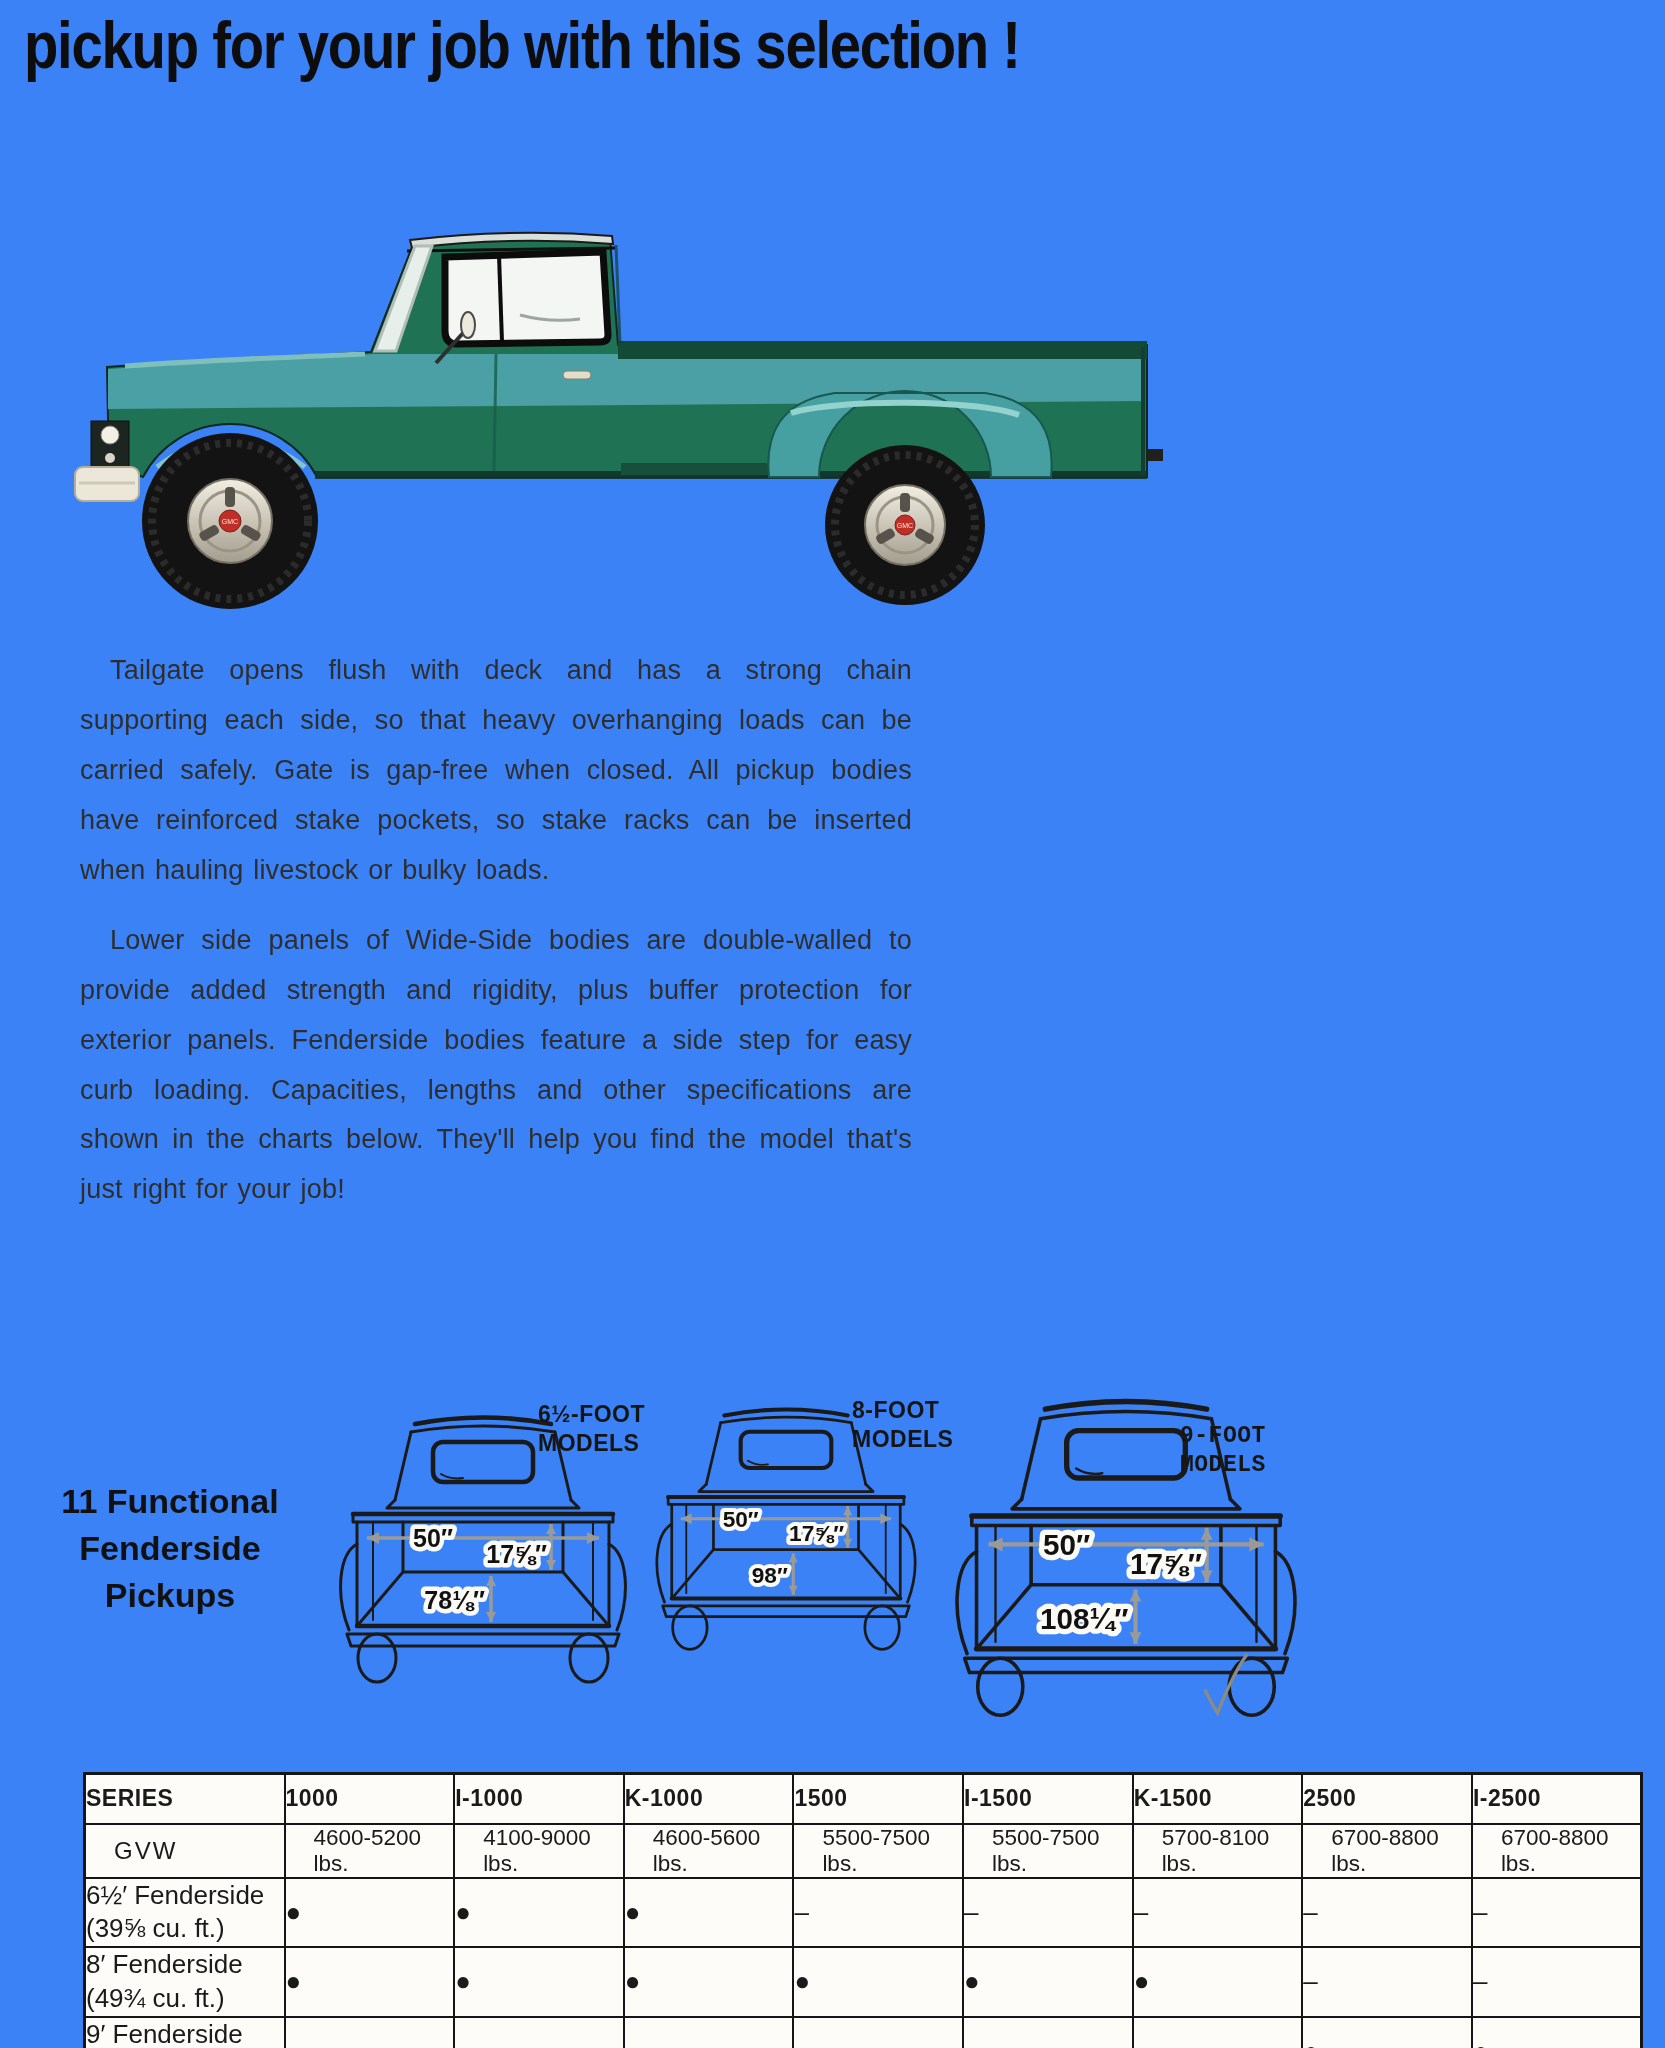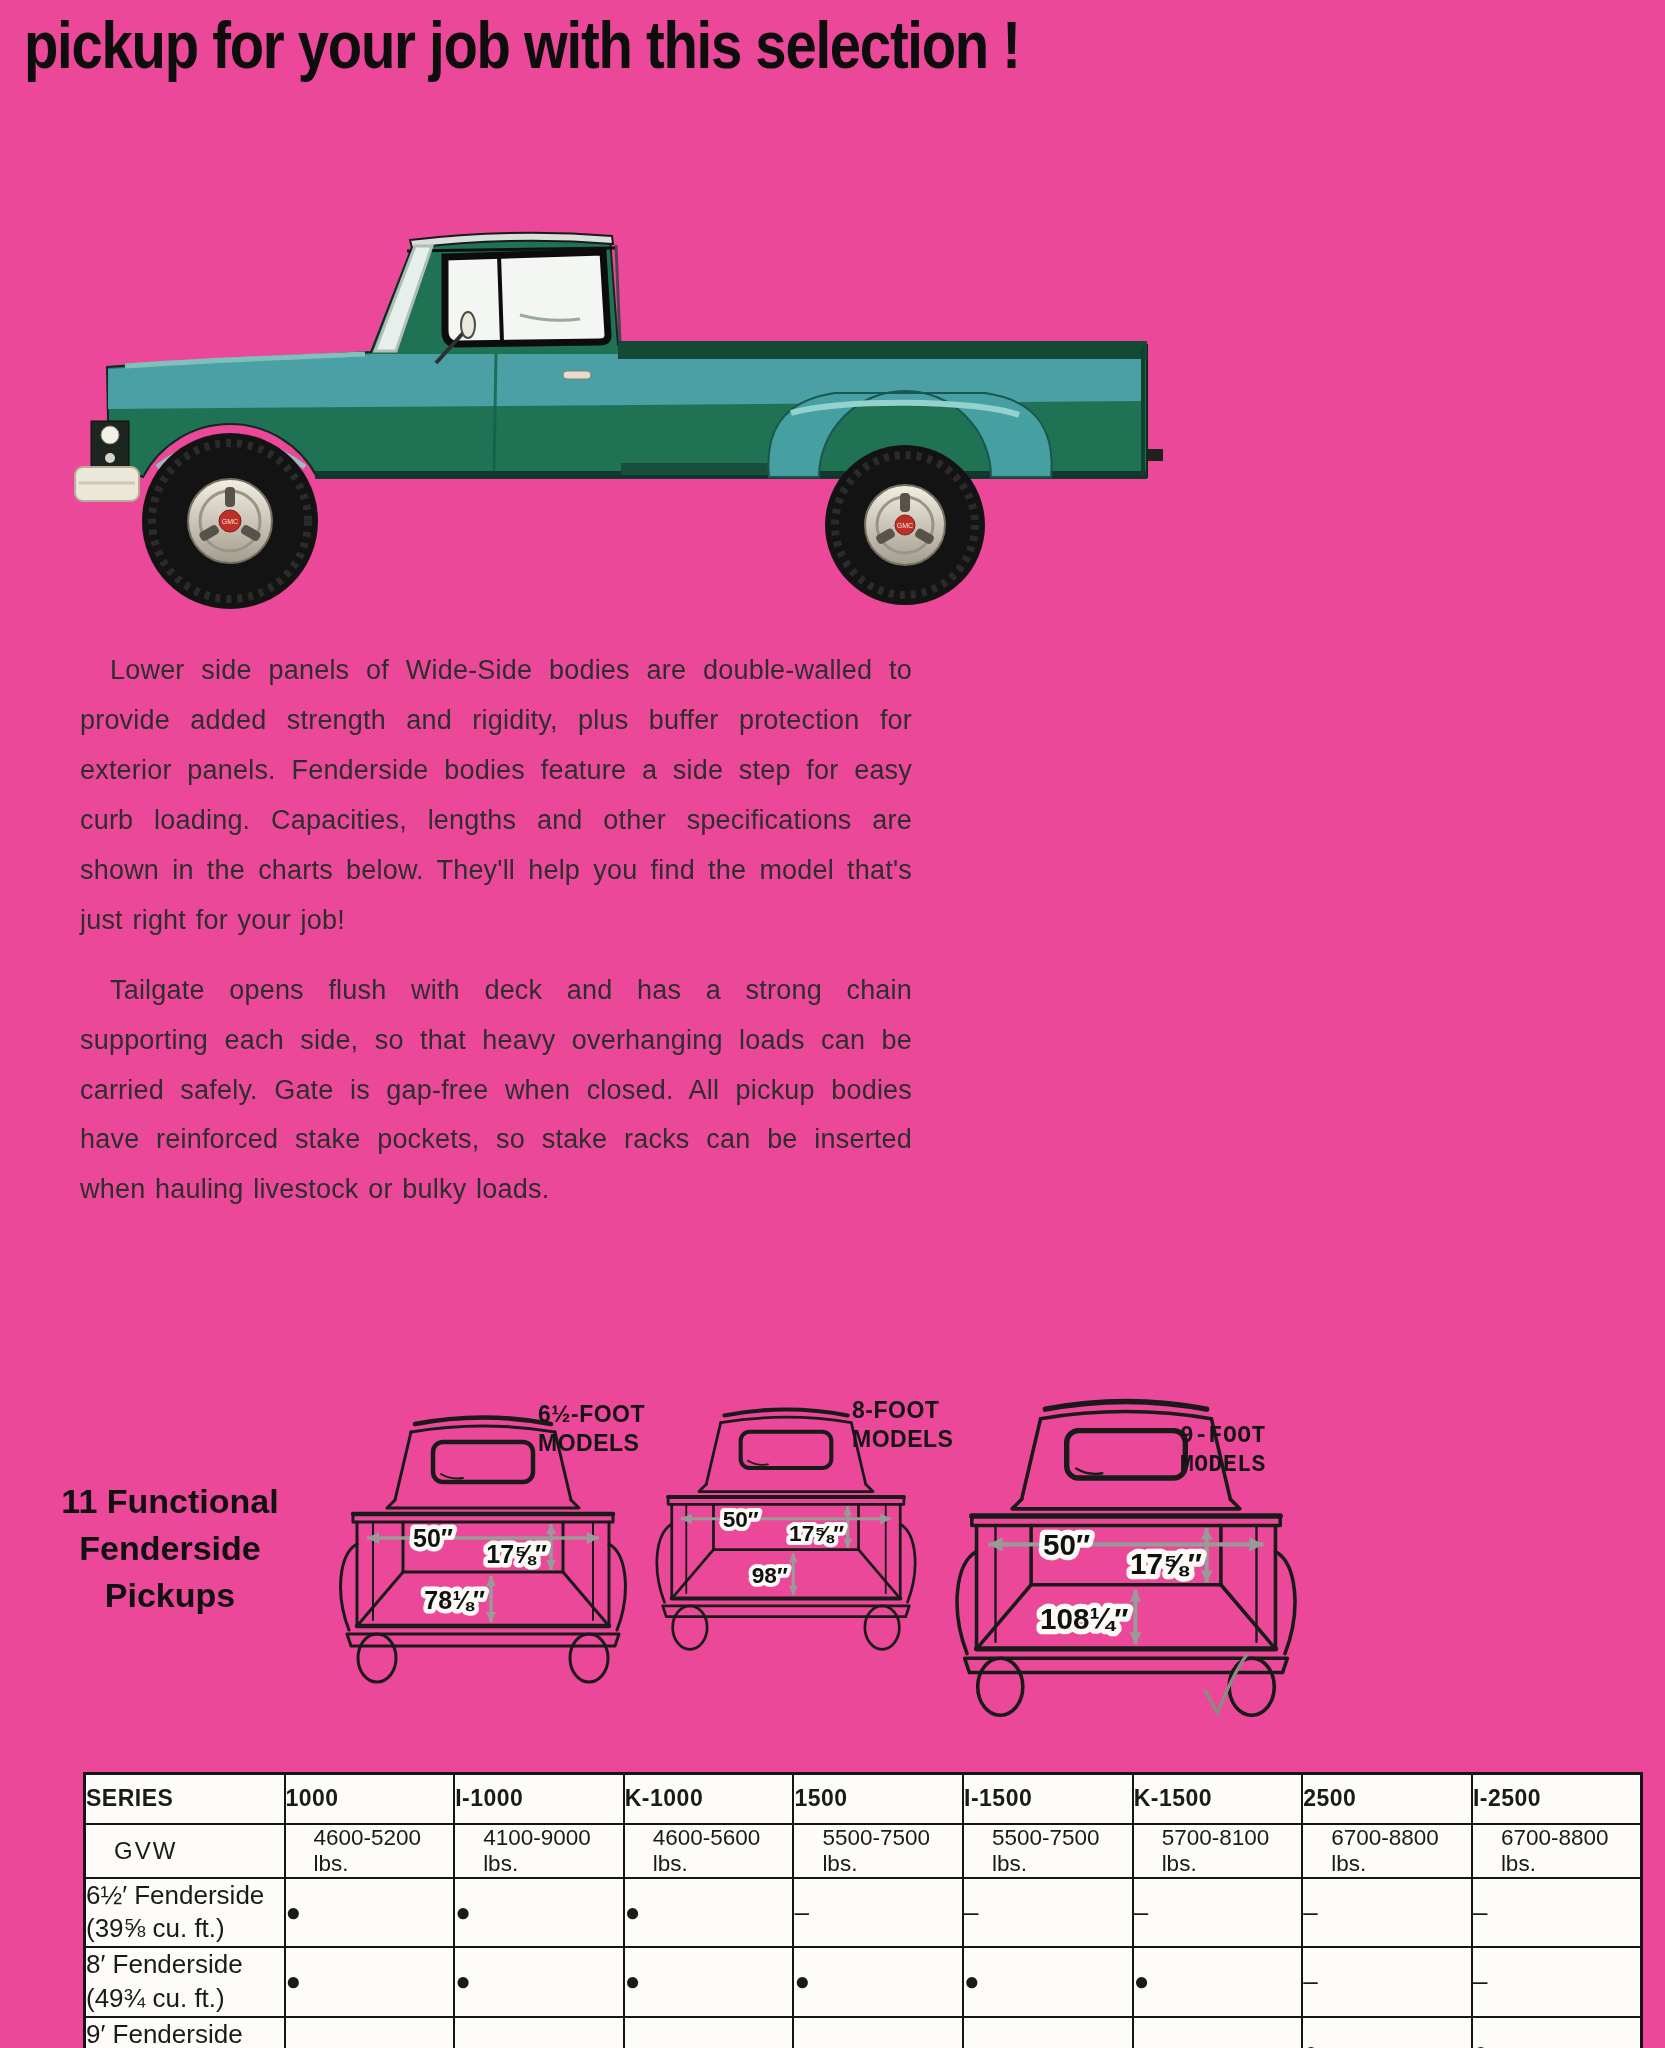--- a/index.html
+++ b/index.html
@@ -1,18 +1,18 @@
 <!DOCTYPE html>
 <html><head>
 <meta charset="utf-8">
 <style>
   html,body{margin:0;padding:0;background:#e8e8e8;}
   .page{
     position:relative;width:1665px;height:2048px;margin:0 auto;
-    background:#ec4899;overflow:hidden;
+    background:#3b82f6;overflow:hidden;
     font-family:"Liberation Sans","DejaVu Sans",sans-serif;color:#1a1a1a;
   }
   .headline{
     position:absolute;left:24px;top:6px;margin:0;white-space:nowrap;
     font-size:67px;font-weight:700;letter-spacing:-1.5px;color:#0d0d0d;
     transform:scaleX(.84);transform-origin:0 50%;
   }
   .truck-hero{position:absolute;left:65px;top:215px;width:1120px;height:430px;}
   .copy{position:absolute;left:80px;top:646px;width:832px;}
   .copy p{
@@ -129,22 +129,22 @@
       <circle cx="840" cy="310" r="10" fill="#bf2f28" stroke="#801f1a"></circle>
       <text x="840" y="313" text-anchor="middle" font-size="7" fill="#f5ecd9">GMC</text>
     </g>
     <g>
       <path d="M704,262 C700,220 714,186 770,178 L920,178 C976,186 990,220 986,262 L926,262 A86 86 0 0 0 754,262 Z" fill="#46a0a2" stroke="#19584e" stroke-width="2"></path>
       <path d="M726,198 C770,184 912,184 954,200" stroke="#93d2cd" stroke-width="6" fill="none"></path>
     </g>
   </svg>
 
   <div class="copy">
+    <p>Tailgate opens flush with deck and has a strong chain supporting each side, so that heavy overhanging loads can be carried safely. Gate is gap-free when closed. All pickup bodies have reinforced stake pockets, so stake racks can be inserted when hauling livestock or bulky loads.</p>
     <p>Lower side panels of Wide-Side bodies are double-walled to provide added strength and rigidity, plus buffer protection for exterior panels. Fenderside bodies feature a side step for easy curb loading. Capacities, lengths and other specifications are shown in the charts below. They'll help you find the model that's just right for your job!</p>
-    <p>Tailgate opens flush with deck and has a strong chain supporting each side, so that heavy overhanging loads can be carried safely. Gate is gap-free when closed. All pickup bodies have reinforced stake pockets, so stake racks can be inserted when hauling livestock or bulky loads.</p>
   </div>
 
   <div class="diag-heading">11 Functional
 Fenderside
 Pickups</div>
 
   <svg class="diag" id="diag-6half" viewBox="0 0 300 290">
     <g>
       <path class="lnthick" d="M82,28 Q150,15 218,28"></path>
       <path class="ln" d="M78,36 Q150,24 222,36"></path>

